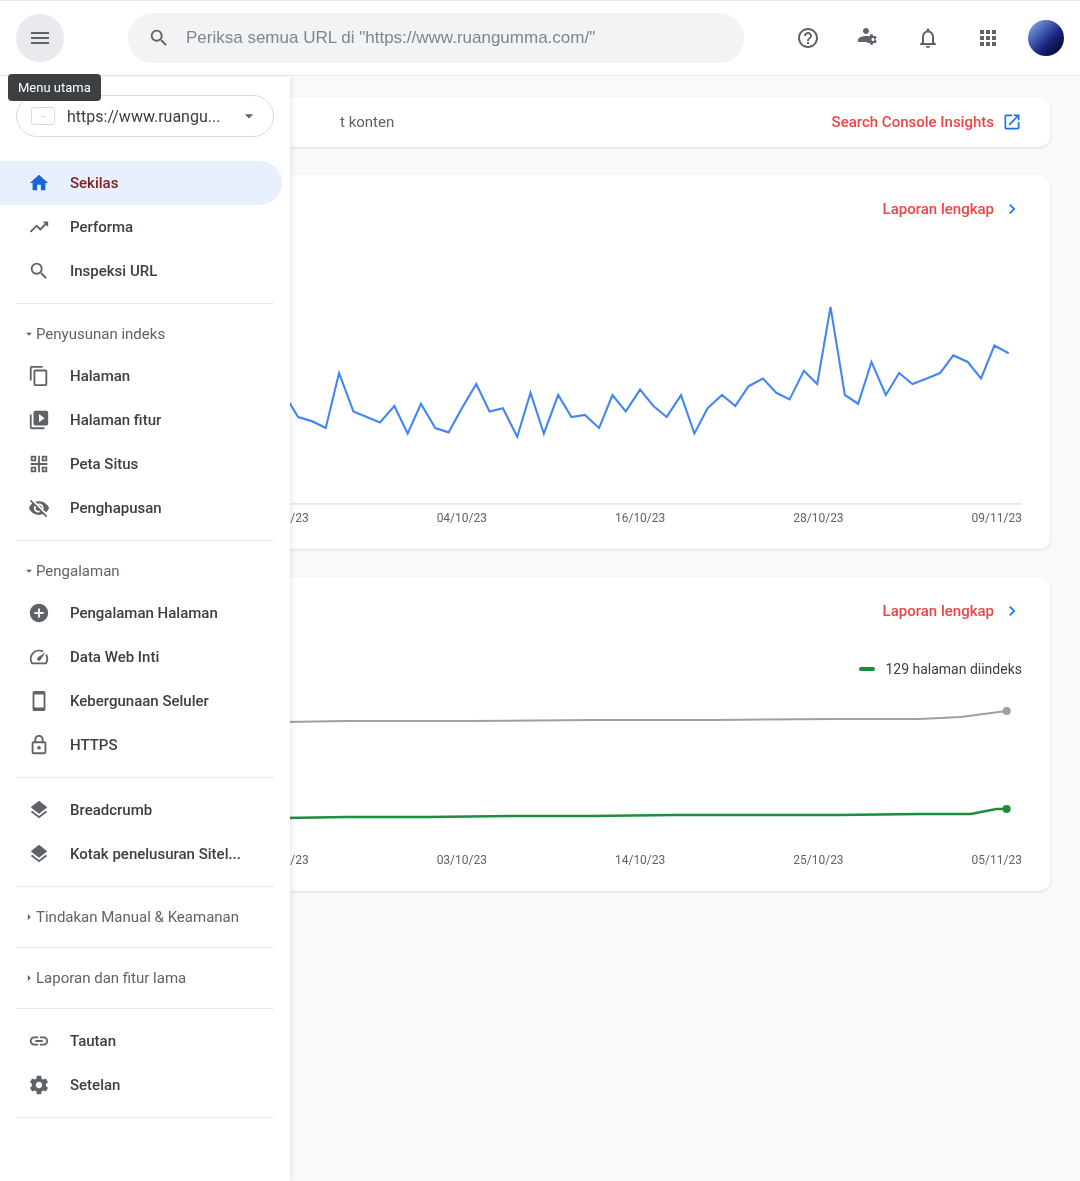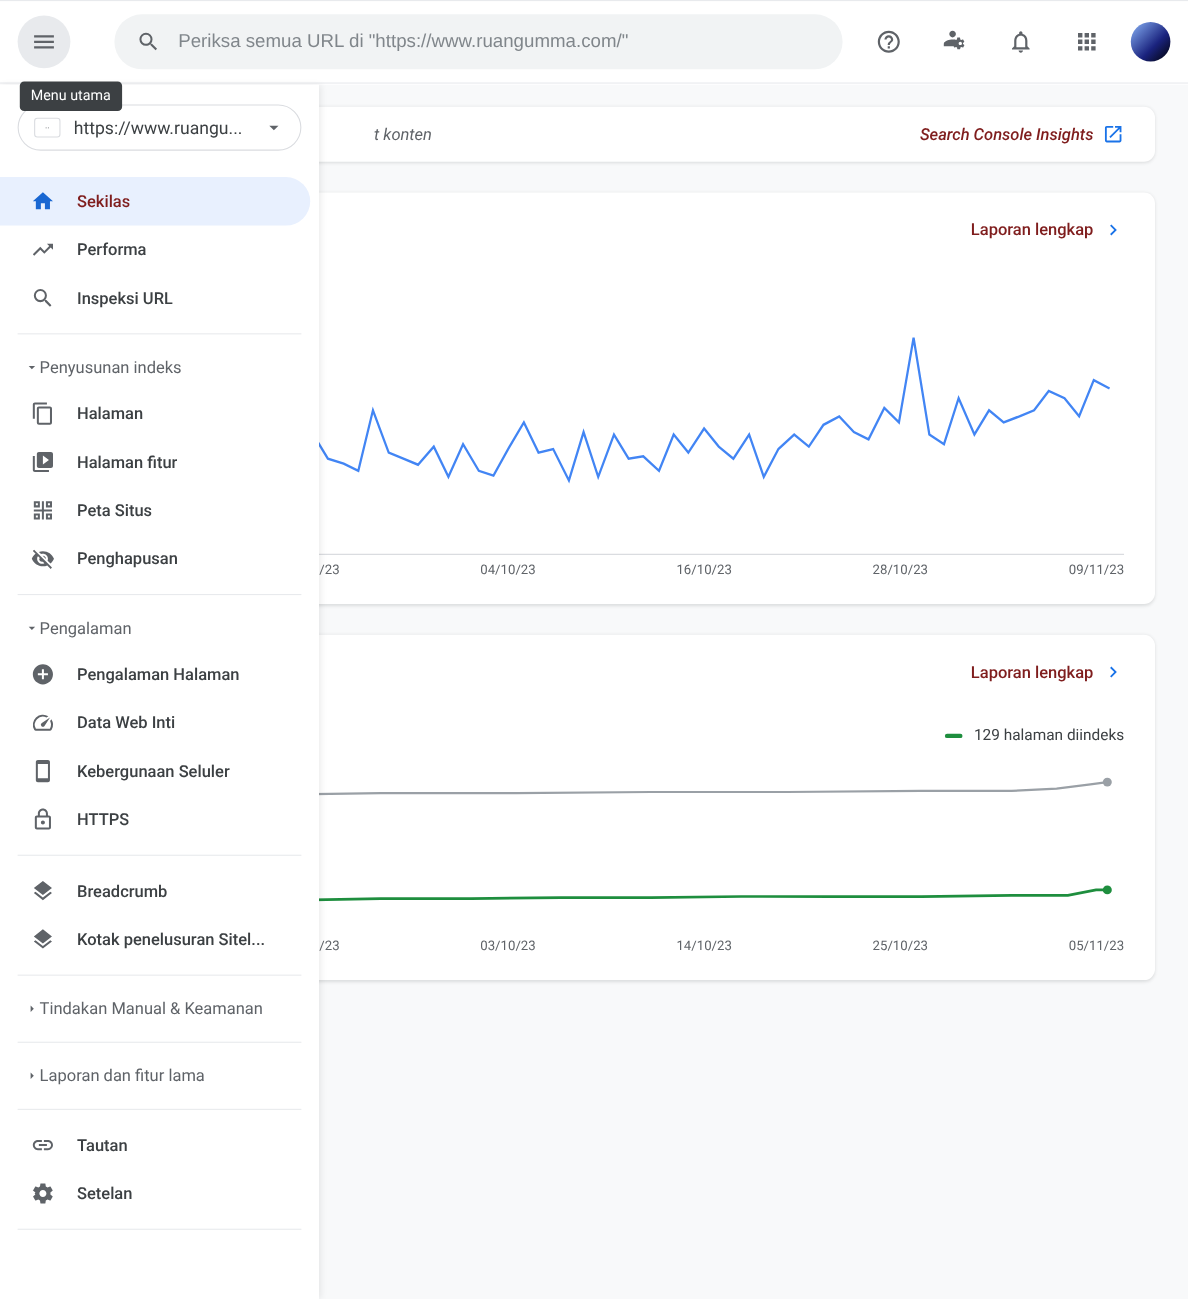--- a/index.html
+++ b/index.html
@@ -12,21 +12,21 @@
   overflow: hidden;
   position: relative;
 }
 .topbar {
   height: 76px;
   display: flex;
   align-items: center;
   padding: 0 16px;
   border-top: 1px solid #e8eaed;
   border-bottom: 1px solid #e8eaed;
-  gap: 0;
+  gap: 24px;
 }
 .menu-btn {
   width: 48px; height: 48px;
   border-radius: 50%;
   background: #e8eaed;
   display: flex; align-items: center; justify-content: center;
   cursor: pointer;
   margin-right: 40px;
 }
 .menu-btn svg { width: 24px; height: 24px; fill: #5f6368; }
@@ -65,21 +65,21 @@
   border-radius: 50%;
 }
 .top-icons svg { width: 24px; height: 24px; fill: #5f6368; }
 .avatar {
   width: 36px; height: 36px; border-radius: 50%;
   background: linear-gradient(135deg, #8ab4f8 0%, #1a237e 60%, #000 100%);
   cursor: pointer;
 }
 .tooltip {
   position: absolute;
-  top: 74px; left: 18px;
+  top: 74px; left: 8px;
   background: #3c4043;
   color: #fff;
   font-size: 13px;
   padding: 6px 10px;
   border-radius: 4px;
   z-index: 20;
 }
 .sidebar {
   position: absolute;
   top: 77px; left: 0;
@@ -172,21 +172,21 @@
 .card-head {
   display: flex;
   justify-content: space-between;
   align-items: center;
   margin-bottom: 16px;
 }
 .link-action {
   display: flex;
   align-items: center;
   gap: 8px;
-  color: #7f1d1d;
+  color: #ef4444;
   font-size: 15px;
   font-weight: 500;
   cursor: pointer;
 }
 .link-action svg { width: 20px; height: 20px; fill: #1a73e8; }
 .chart-area {
   height: 220px;
   position: relative;
   margin-top: 20px;
 }
@@ -205,21 +205,21 @@
   font-size: 14px;
   color: #3c4043;
   margin: 10px 0 6px 0;
   justify-content: flex-end;
 }
 .legend .dash {
   width: 16px; height: 4px; border-radius: 2px;
 }
 .card1-partial {
   height: 50px;
-  display:flex; align-items:center; justify-content:space-between;font-style:italic;
+  display:flex; align-items:center; justify-content:space-between;
 }
 .floated-text {
   position:absolute; font-size:15px; color:#5f6368;
 }
 .behind {
   position: absolute;
   left: 0; right: 0;
   top: 77px;
   bottom: 0;
   background: #f8f9fa;

